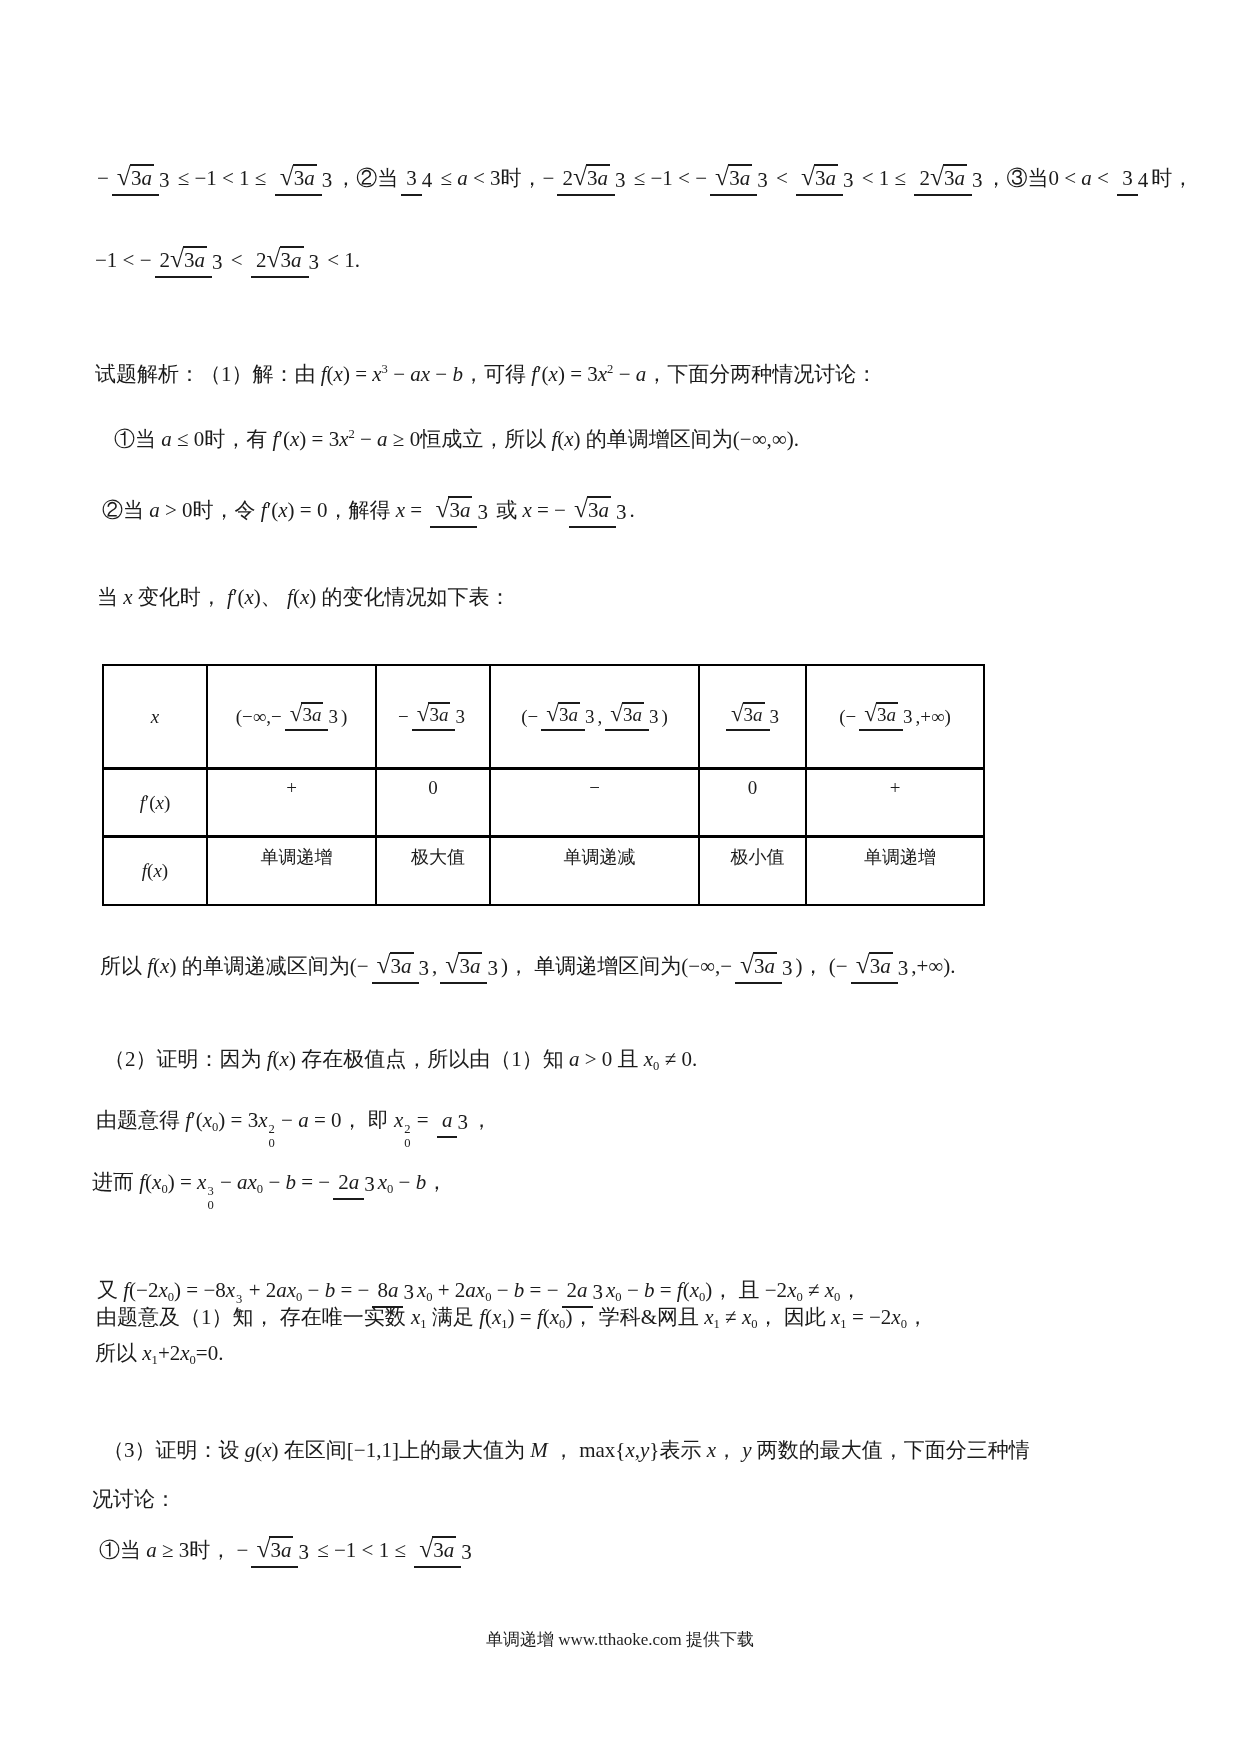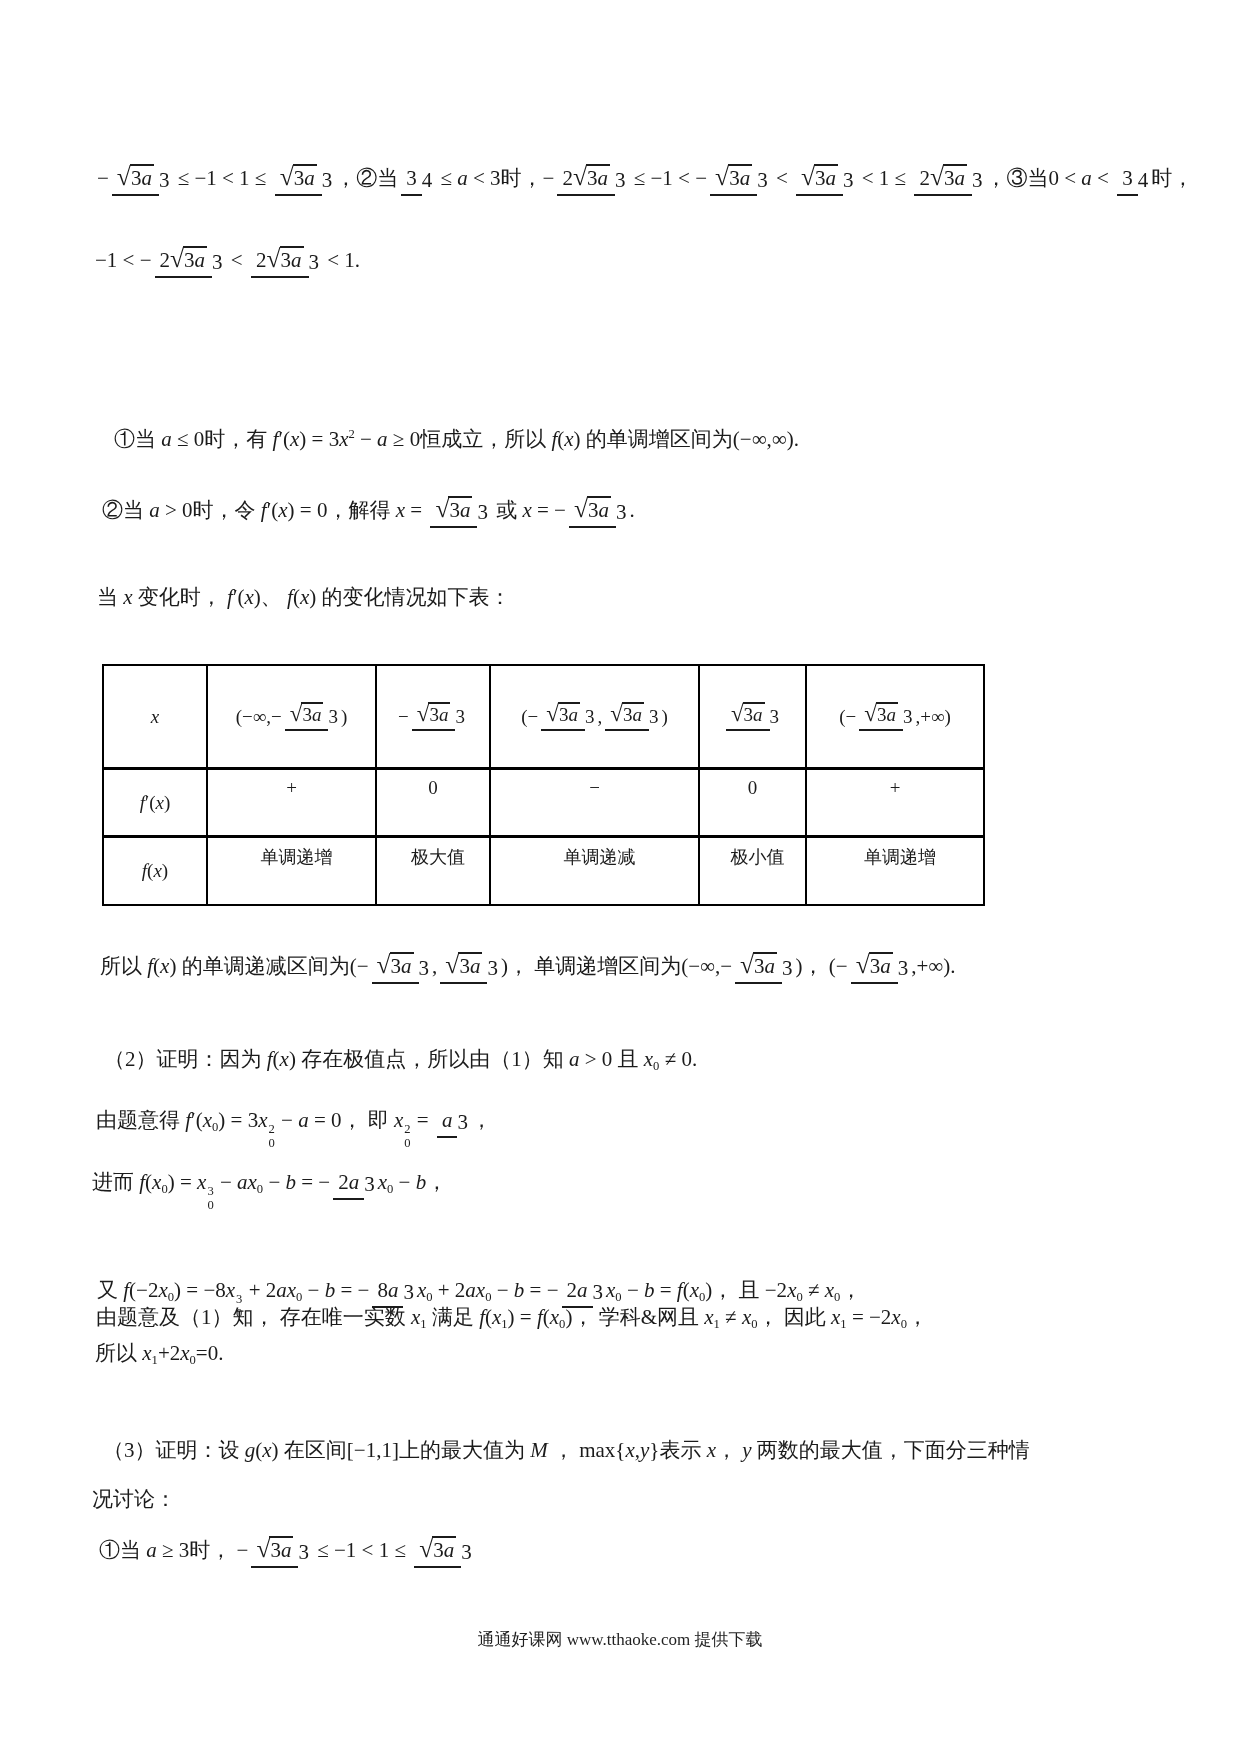--- a/index.html
+++ b/index.html
@@ -104,20 +104,21 @@
         <span class="fnum"><span class="grp"><span class="mtxt">3</span></span></span>
         <span class="fden"><span class="grp"><span class="mtxt">4</span></span></span>
       </span><span class="mtxt">时，</span></div>
   <div class="mline" id="l2"><span class="mtxt">−1 &lt; −</span><span class="frac">
         <span class="fnum"><span class="grp"><span class="mtxt">2</span><span class="sqrt"><span class="rad">√</span><span class="vinc"><span class="grp"><span class="mtxt">3<i>a</i></span></span></span></span></span></span>
         <span class="fden"><span class="grp"><span class="mtxt">3</span></span></span>
       </span><span class="mtxt"> &lt; </span><span class="frac">
         <span class="fnum"><span class="grp"><span class="mtxt">2</span><span class="sqrt"><span class="rad">√</span><span class="vinc"><span class="grp"><span class="mtxt">3<i>a</i></span></span></span></span></span></span>
         <span class="fden"><span class="grp"><span class="mtxt">3</span></span></span>
       </span><span class="mtxt"> &lt; 1.</span></div>
+  <div class="mline" id="l3"><span class="mtxt">试题解析：（1）解：由 <i>f</i>(<i>x</i>) = <i>x</i></span><span class="sup"><span class="grp"><span class="mtxt">3</span></span></span><span class="mtxt"> − <i>ax</i> − <i>b</i>，可得 <i>f</i>′(<i>x</i>) = 3<i>x</i></span><span class="sup"><span class="grp"><span class="mtxt">2</span></span></span><span class="mtxt"> − <i>a</i>，下面分两种情况讨论：</span></div>
   <div class="mline" id="l4"><span class="mtxt">①当 <i>a</i> ≤ 0时，有 <i>f</i>′(<i>x</i>) = 3<i>x</i></span><span class="sup"><span class="grp"><span class="mtxt">2</span></span></span><span class="mtxt"> − <i>a</i> ≥ 0恒成立，所以 <i>f</i>(<i>x</i>) 的单调增区间为(−∞,∞).</span></div>
   <div class="mline" id="l5"><span class="mtxt">②当 <i>a</i> &gt; 0时，令 <i>f</i>′(<i>x</i>) = 0，解得 <i>x</i> = </span><span class="frac">
         <span class="fnum"><span class="grp"><span class="sqrt"><span class="rad">√</span><span class="vinc"><span class="grp"><span class="mtxt">3<i>a</i></span></span></span></span></span></span>
         <span class="fden"><span class="grp"><span class="mtxt">3</span></span></span>
       </span><span class="mtxt"> 或 <i>x</i> = −</span><span class="frac">
         <span class="fnum"><span class="grp"><span class="sqrt"><span class="rad">√</span><span class="vinc"><span class="grp"><span class="mtxt">3<i>a</i></span></span></span></span></span></span>
         <span class="fden"><span class="grp"><span class="mtxt">3</span></span></span>
       </span><span class="mtxt">.</span></div>
   <div class="mline" id="l6"><span class="mtxt">当 <i>x</i> 变化时， <i>f</i>′(<i>x</i>)、 <i>f</i>(<i>x</i>) 的变化情况如下表：</span></div>
 
@@ -252,15 +253,15 @@
   <div class="mline" id="l16"><span class="mtxt">况讨论：</span></div>
   <div class="mline" id="l17"><span class="mtxt">①当 <i>a</i> ≥ 3时， −</span><span class="frac">
         <span class="fnum"><span class="grp"><span class="sqrt"><span class="rad">√</span><span class="vinc"><span class="grp"><span class="mtxt">3<i>a</i></span></span></span></span></span></span>
         <span class="fden"><span class="grp"><span class="mtxt">3</span></span></span>
       </span><span class="mtxt"> ≤ −1 &lt; 1 ≤ </span><span class="frac">
         <span class="fnum"><span class="grp"><span class="sqrt"><span class="rad">√</span><span class="vinc"><span class="grp"><span class="mtxt">3<i>a</i></span></span></span></span></span></span>
         <span class="fden"><span class="grp"><span class="mtxt">3</span></span></span>
       </span></div>
 
   <div id="footer">
-    <span>通通好课网  www.tthaoke.com 提供下载</span>
+    <span>单调递增  www.tthaoke.com 提供下载</span>
   </div>
 </div>
 
 </body></html>

